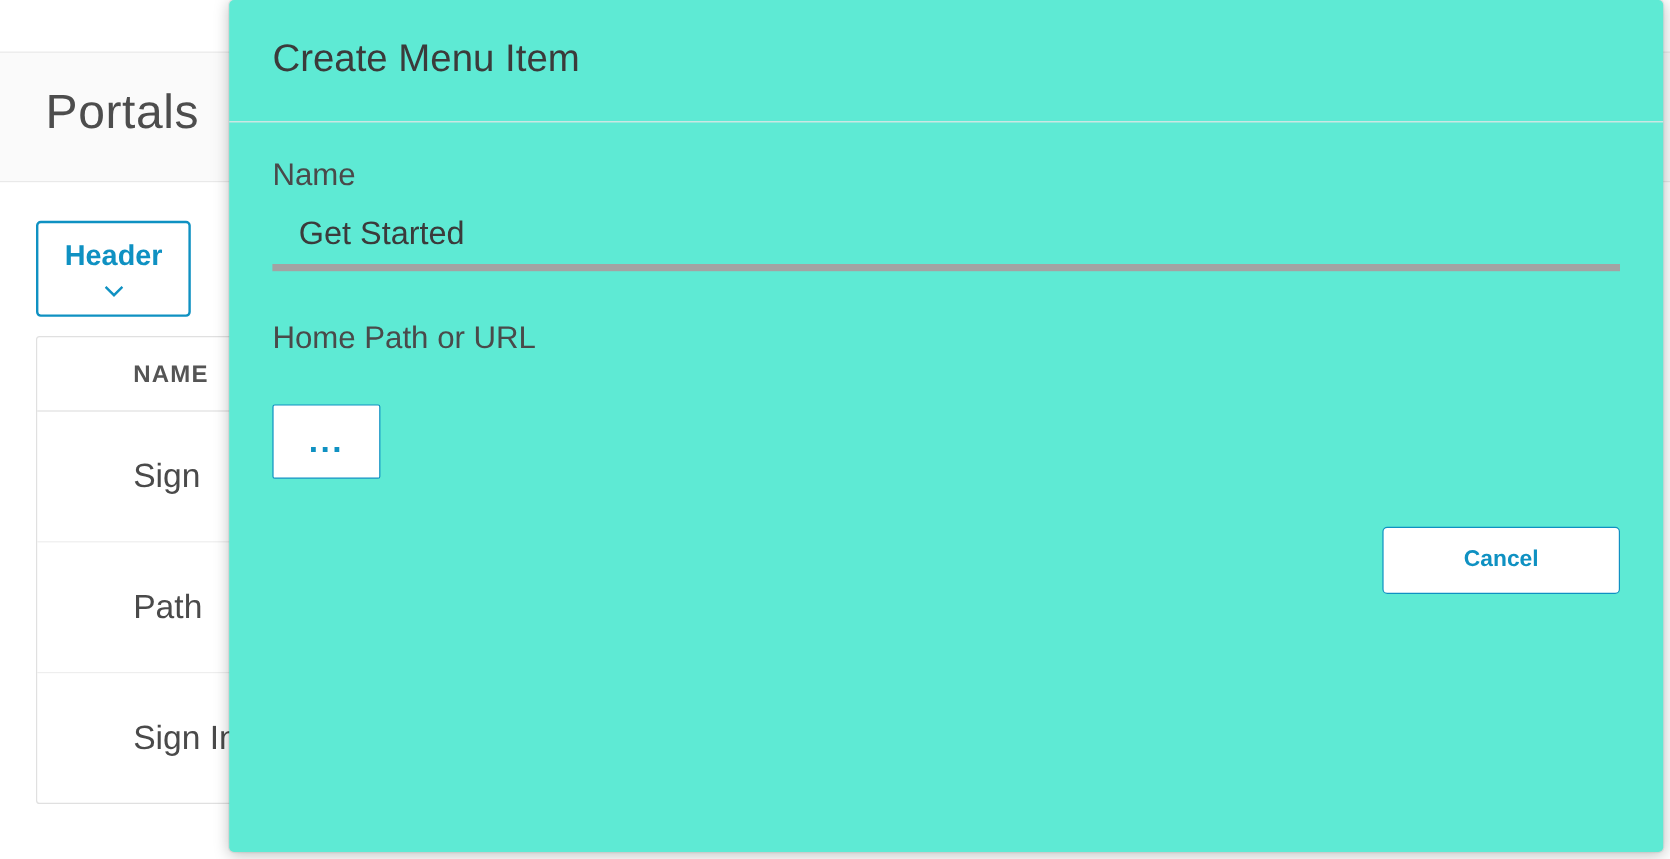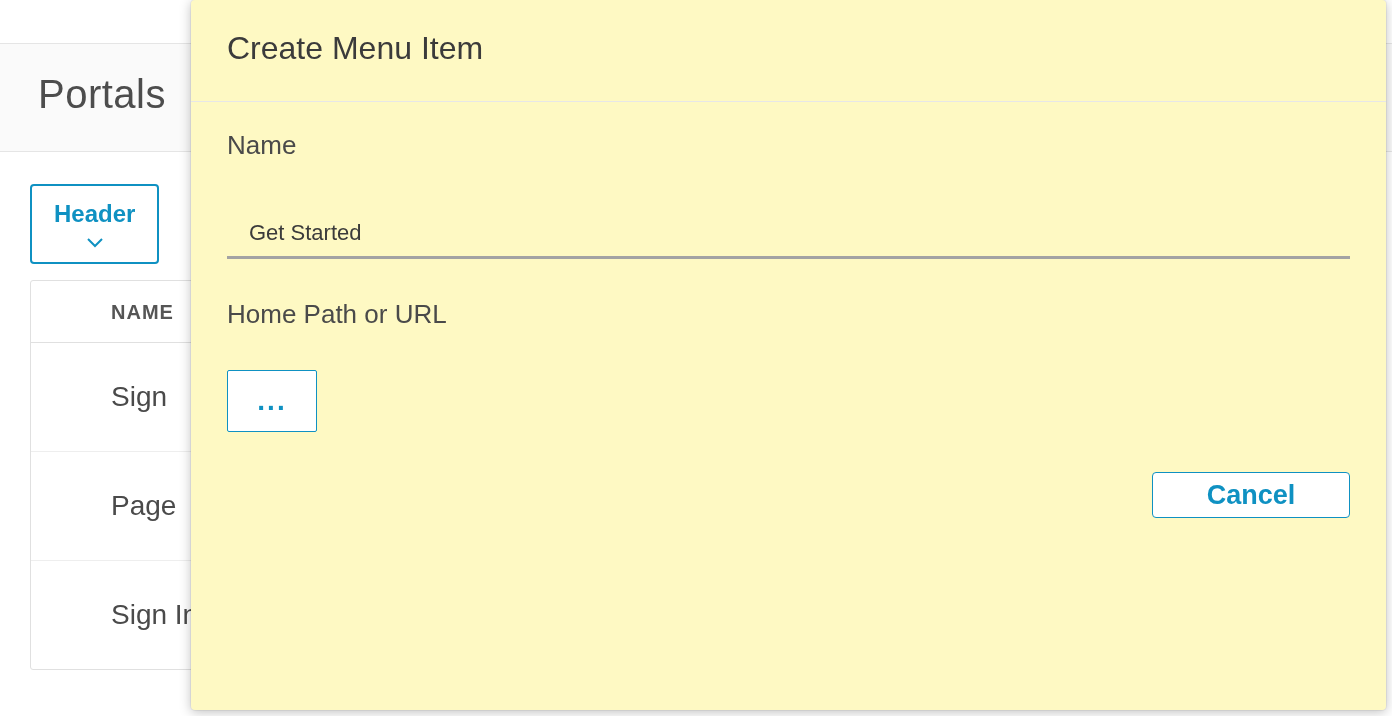--- a/index.html
+++ b/index.html
@@ -84,21 +84,21 @@
     }
     .table-row:last-child { border-bottom: none; }
 
     
     .modal {
       position: absolute;
       top: 0;
       left: 191px;
       right: 6px;
       min-height: 710px;
-      background: #fef9c3;
+      background: #5eead4;
       border-radius: 4px;
       box-shadow: 0 2px 12px rgba(0,0,0,.25), 0 0 0 1px rgba(0,0,0,.05);
       padding: 0;
     }
     .modal-header {
       padding: 30px 36px 34px;
       border-bottom: 1px solid #e7e7e7;
     }
     .modal-title {
       font-size: 32px;
@@ -113,28 +113,27 @@
     }
     .field-label {
       font-size: 26px;
       color: #4a4a4a;
       margin-bottom: 10px;
       display: block;
     }
     .field-input {
       width: 100%;
       border: none;
-      border-bottom: 3px solid #a3a3a3;
-      font-size: 22px;
+      border-bottom: 6px solid #a3a3a3;
+      font-size: 27px;
       color: #3b3b3b;
       padding: 8px 0 10px 22px;
       outline: none;
       background: transparent;
       font-family: inherit;
-      margin-top: 41px;
     }
     .more-btn {
       width: 90px;
       height: 62px;
       border: 1px solid #0f91c2;
       background: #fff;
       color: #0f91c2;
       display: inline-flex;
       align-items: center;
       justify-content: center;
@@ -145,23 +144,23 @@
       border-radius: 2px;
     }
     .modal-footer {
       padding: 20px 36px 36px;
       display: flex;
       justify-content: flex-end;
       gap: 14px;
     }
     .btn {
       min-width: 198px;
-      height: 46px;
+      height: 56px;
       border-radius: 4px;
-      font-size: 27px;
+      font-size: 19px;
       font-weight: 600;
       cursor: pointer;
       display: inline-flex;
       align-items: center;
       justify-content: center;
       border: 1px solid transparent;
       margin-left: 44px;
     }
     .btn-secondary {
       background: #fff;
@@ -192,21 +191,21 @@
       </span>
     </button>
     <div class="table-wrap">
       <div class="table-head">
         <div class="th">NAME</div>
       </div>
       <div class="table-row">
         <span>Sign</span>
       </div>
       <div class="table-row">
-        <span>Page</span>
+        <span>Path</span>
       </div>
       <div class="table-row">
         <span>Sign In</span>
       </div>
     </div>
   </div>
 </div>
 
 <div class="modal">
   <div class="modal-header">

